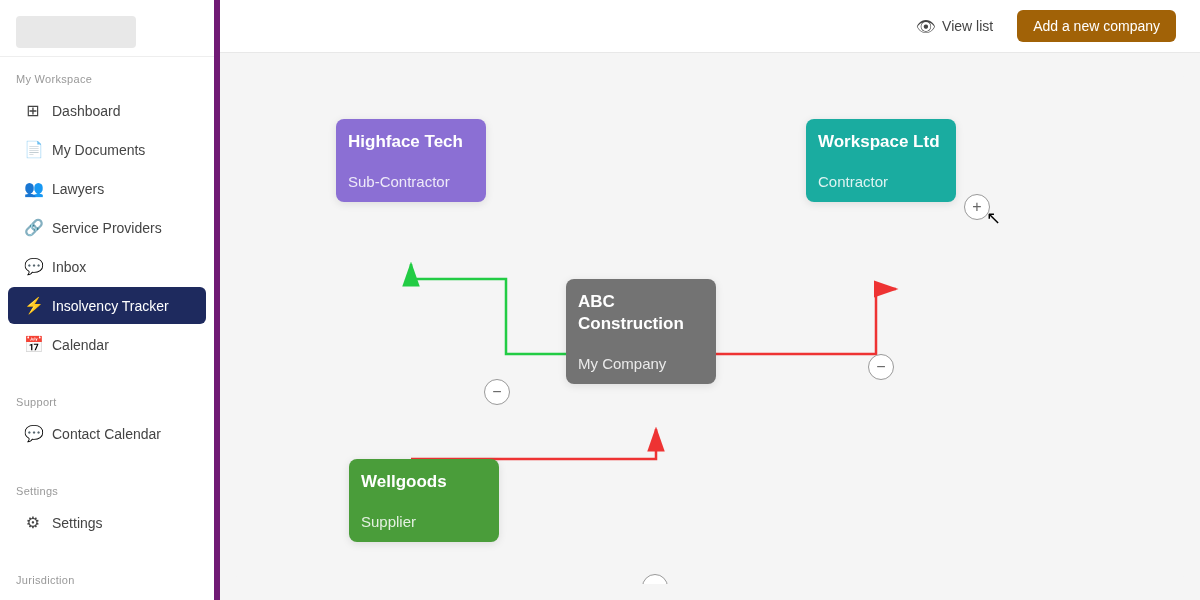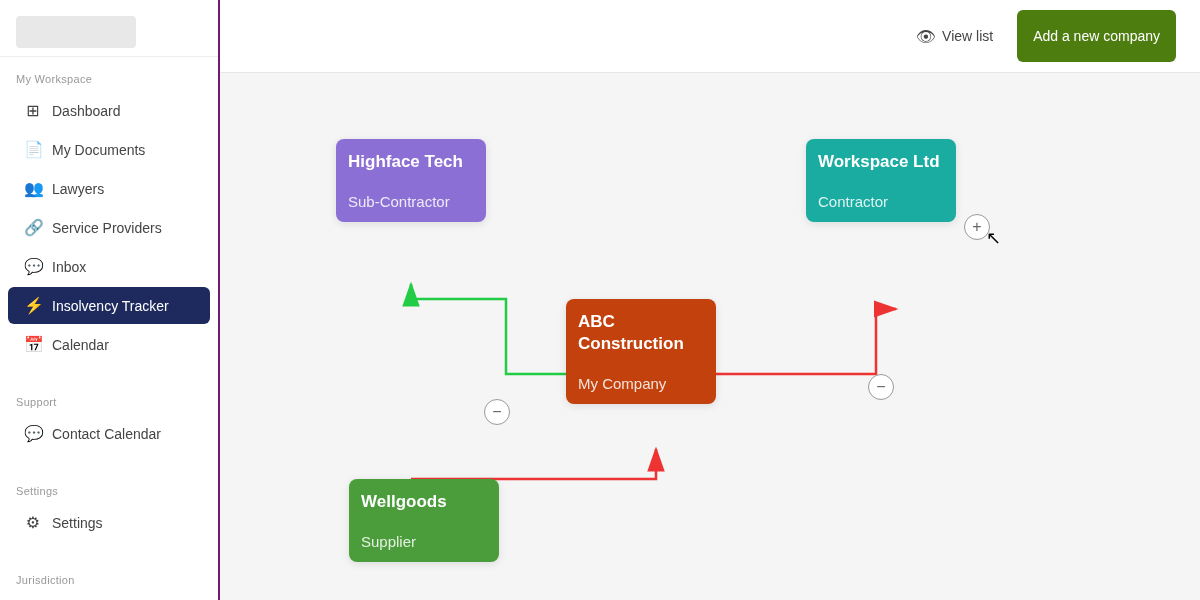--- a/index.html
+++ b/index.html
@@ -3,21 +3,21 @@
   <meta charset="utf-8">
   <style>
     * { margin: 0; padding: 0; box-sizing: border-box; }
     body { font-family: -apple-system, BlinkMacSystemFont, 'Segoe UI', sans-serif; background: #f5f5f5; display: flex; width: 1200px; height: 600px; overflow: hidden; }
 
     
     .sidebar {
       width: 220px;
       min-width: 220px;
       background: #ffffff;
-      border-right: 2px solid #701a75;
+      border-right: 6px solid #701a75;
       display: flex;
       flex-direction: column;
       height: 600px;
       overflow-y: auto;
     }
     .sidebar-top {
       padding: 16px 16px 8px 16px;
       border-bottom: 1px solid #eee;
     }
     .sidebar-logo {
@@ -90,24 +90,24 @@
       gap: 6px;
       color: #444;
       font-size: 14px;
       cursor: pointer;
       padding: 6px 12px;
       border-radius: 6px;
       background: none;
       border: none;
     }
     .add-company-btn {
-      background: #4d7c0f;
+      background: #a16207;
       color: white;
       border: none;
-      padding: 18px 16px;
+      padding: 8px 16px;
       border-radius: 6px;
       font-size: 14px;
       font-weight: 500;
       cursor: pointer;
     }
 
     
     .canvas-area {
       flex: 1;
       background: #f0f0f0;
@@ -139,21 +139,21 @@
       color: rgba(255,255,255,0.85);
       font-weight: 400;
     }
 
     .node-highface {
       background: #8b6fd4;
       top: 50px;
       left: 100px;
     }
     .node-abc {
-      background: #c2410c;
+      background: #737373;
       top: 210px;
       left: 330px;
     }
     .node-vertical {
       background: #1aaca0;
       top: 50px;
       left: 570px;
     }
     .node-wellgoods {
       background: #4a9d3a;

